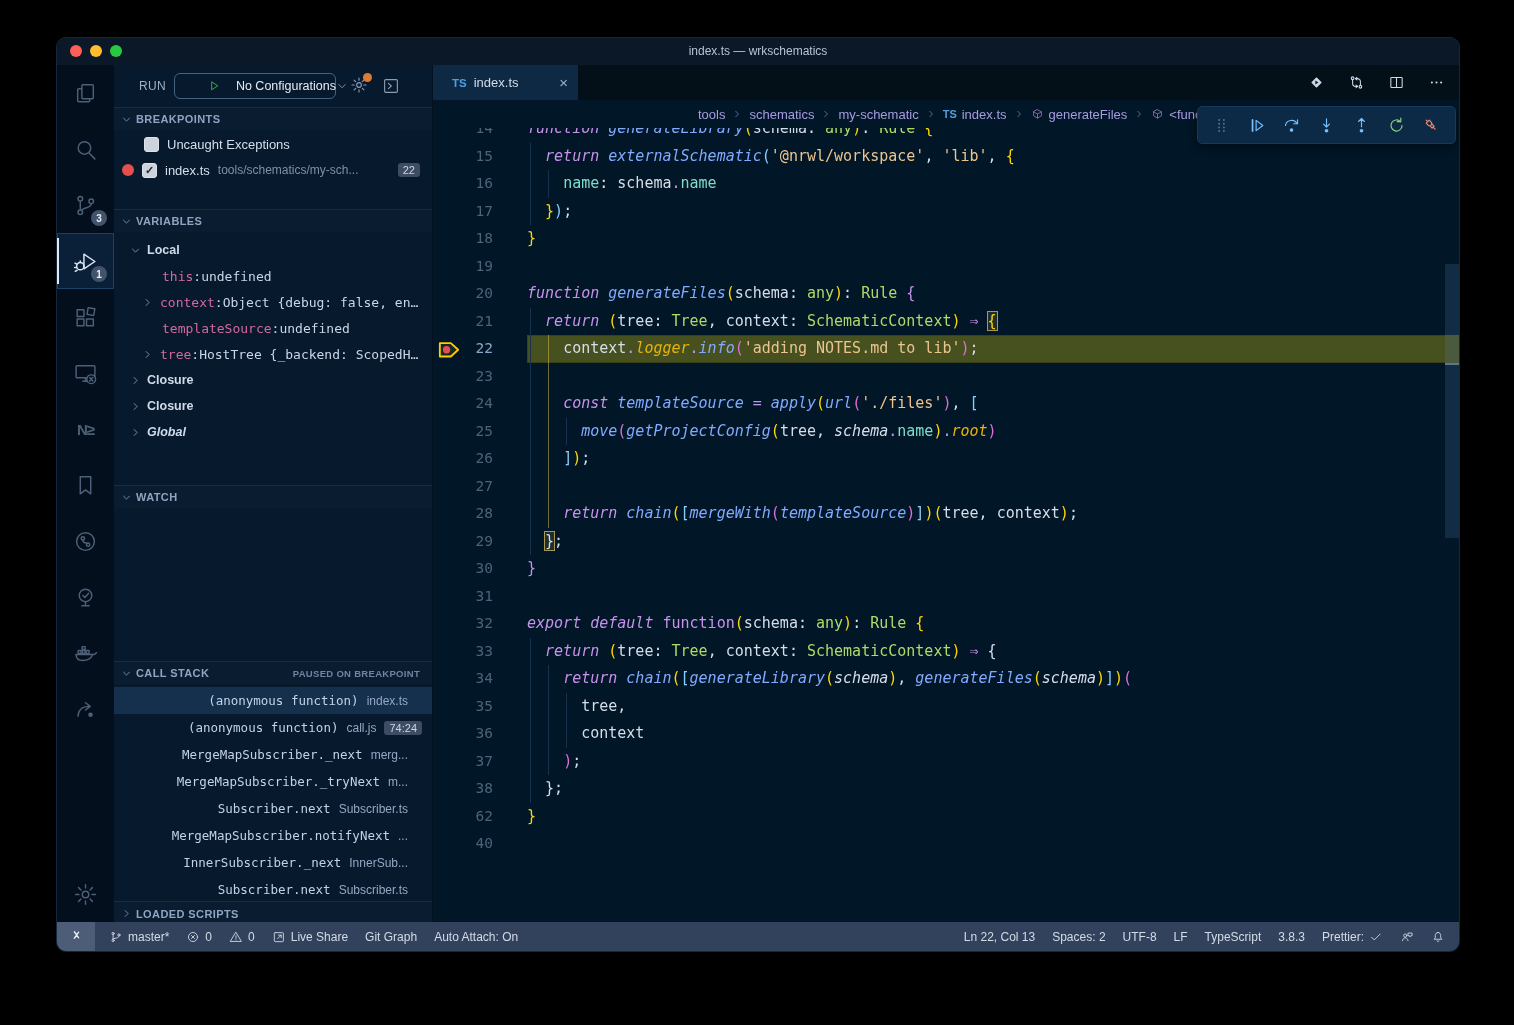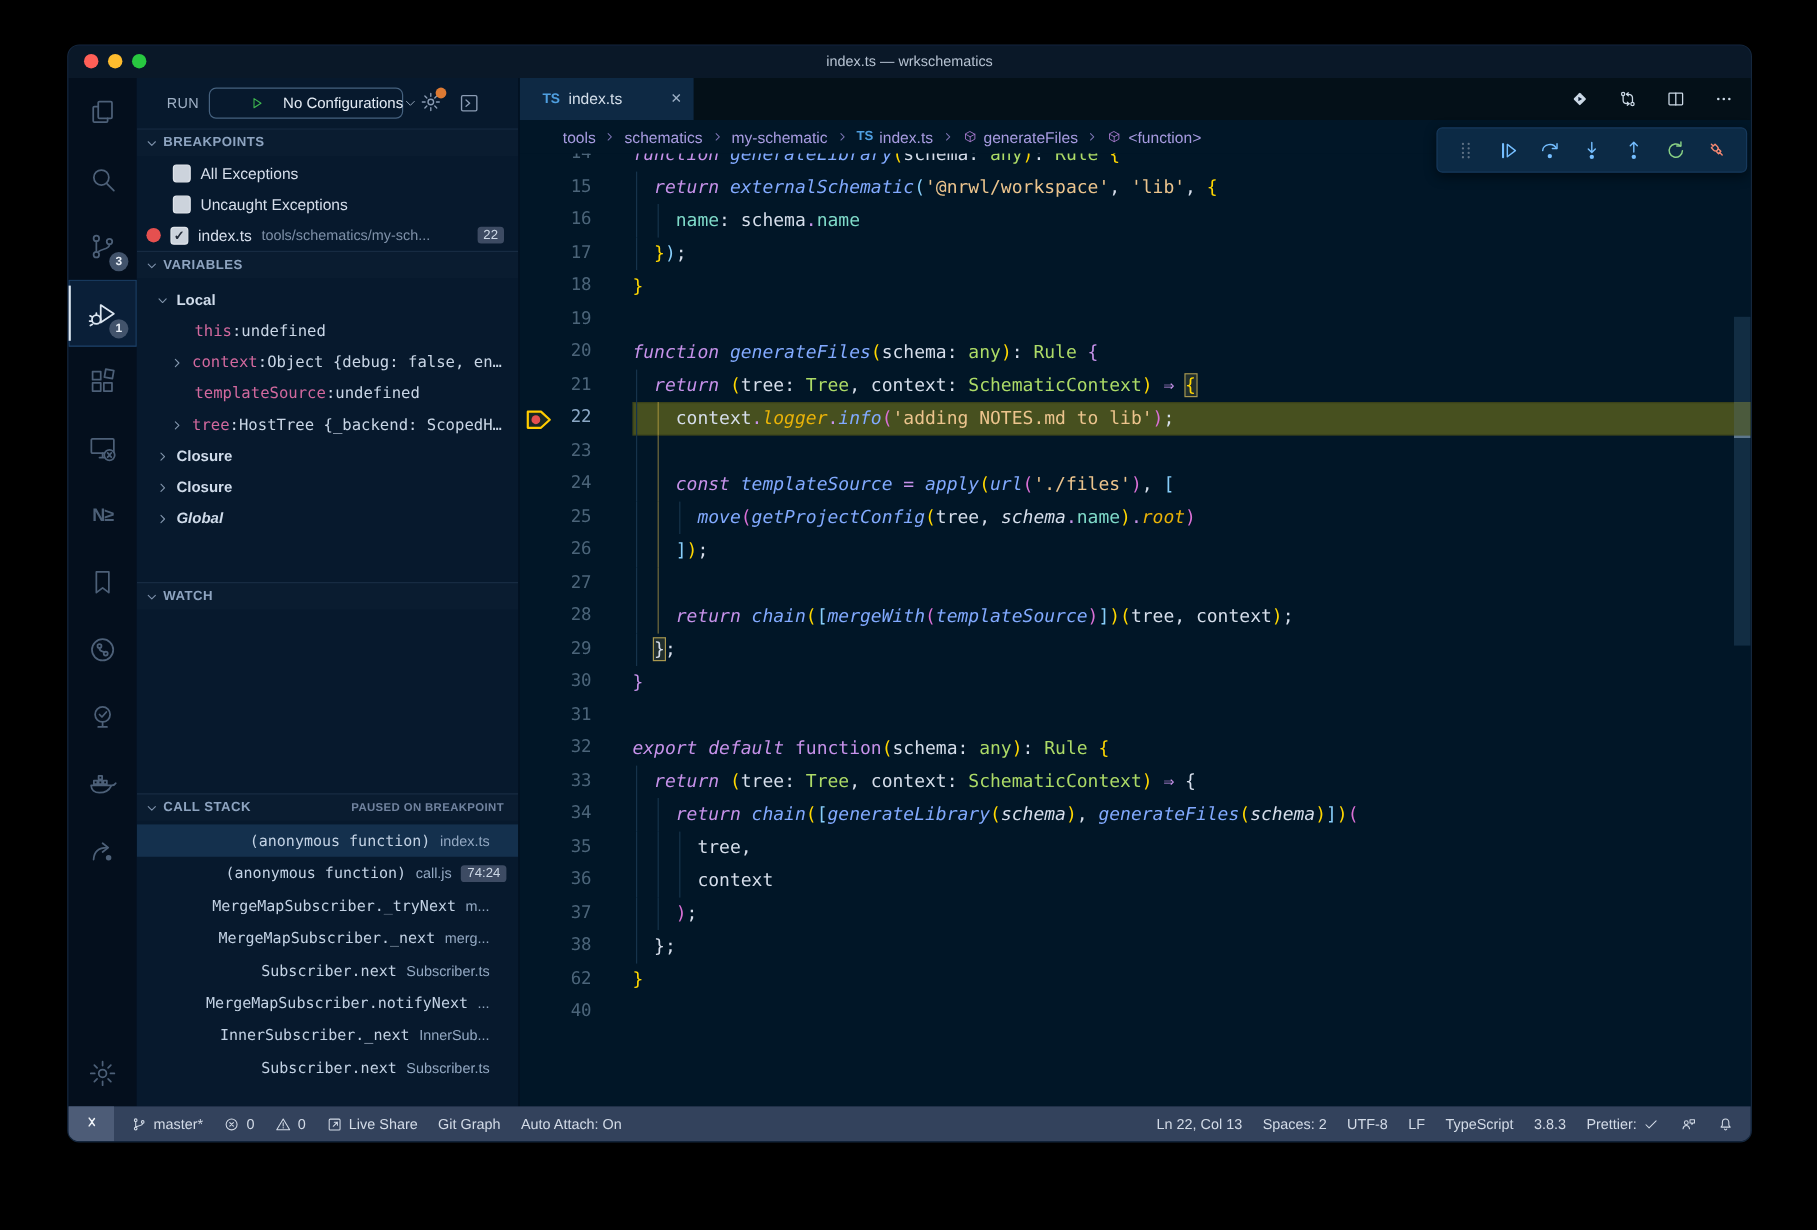--- a/index.html
+++ b/index.html
@@ -64,21 +64,21 @@
   
   .editor{flex:1;background:#011627;position:relative;border-left:1px solid #03101e;overflow:hidden;}
   .tabbar{position:absolute;top:0;left:0;right:0;height:35px;background:#041018;}
   .tab{position:absolute;left:0;top:0;width:145px;height:35px;background:#0e2944;display:flex;align-items:center;}
   .tab-ts{color:#4f9fe0;font-weight:bold;font-size:11.5px;margin-left:19px;}
   .tab-name{color:#d3deea;font-size:13px;margin-left:7px;}
   .tab-close{margin-left:auto;margin-right:10px;color:#9db0c6;font-size:15px;line-height:1;}
   .editor-actions{position:absolute;right:14px;top:0;height:35px;display:flex;align-items:center;gap:23px;color:#ccd9e6;}
   .editor-actions .ic{width:17px;height:17px;}
   .breadcrumbs{position:absolute;top:35px;left:0;right:0;height:28px;display:flex;align-items:center;
-    padding-left:36px;gap:7px;font-size:13px;color:#a79be0;background:#011627;}
+    padding-left:36px;gap:7px;font-size:13px;color:#a79be0;background:#011627;justify-content:center;}
   .bc-sep{display:flex;color:#7d75b5;}
   .bc-sep .ic{width:10px;height:10px;stroke-width:2;}
   .bc-item{display:flex;align-items:center;gap:5px;}
   .bc-ts{color:#4f9fe0;font-weight:bold;font-size:11px;}
   .bc-cube{display:flex;color:#b180d7;}
   .bc-cube .ic{width:13px;height:13px;stroke-width:1.3;}
   .code-area{position:absolute;top:63px;left:0;right:0;bottom:0;overflow:hidden;}
   .code-inner{margin-top:-13px;}
   .cl{position:relative;height:27.5px;line-height:27.5px;font-family:"DejaVu Sans Mono",monospace;font-size:15px;white-space:pre;}
   .cl .glyph{position:absolute;left:5px;top:5px;width:22px;height:17px;}
@@ -265,24 +265,20 @@
         <span class="chev">
             <svg class="ic " viewBox="0 0 24 24" fill="none" stroke="currentColor" stroke-width="1.5" stroke-linecap="round" stroke-linejoin="round">
               <path d="M5.5 9l6.5 6.5L18.5 9"></path>
             </svg>
           </span>
         <span>BREAKPOINTS</span>
       </div>
       <div class="rows" style="top:66px" id="bp-rows">
           <div class="srow" style="padding-left: 30px;">
             <span class="cb" style="margin-left: 0px;"></span>
-            <span style="margin-left: 8px;">All Exceptions</span>
-          </div>
-          <div class="srow" style="padding-left: 30px;">
-            <span class="cb" style="margin-left: 0px;"></span>
             <span style="margin-left: 8px; text-align: center;">Uncaught Exceptions</span>
           </div>
           <div class="srow" style="padding-left: 8px;">
             <span class="bp-dot"></span>
             <span class="cb" style="margin-left: 8px;">✓</span>
             <span style="margin-left: 8px;">index.ts</span>
             <span class="bp-path">tools/schematics/my-sch...</span>
             <span class="badge" style="margin-right: 12px;">22</span>
           </div>
         </div>
@@ -382,45 +378,53 @@
           <div class="srow cs-row sel" style="height: 27px; padding-left: 30px; padding-right: 24px;">
             <span class="fname">(anonymous function)</span>
             <span class="ffile">index.ts</span>
           </div>
           <div class="srow cs-row" style="height: 27px; padding-left: 30px; padding-right: 24px;">
             <span class="fname">(anonymous function)</span>
             <span class="ffile">call.js</span>
             <span class="badge" style="margin-left: 8px; margin-right: -14px;">74:24</span>
           </div>
           <div class="srow cs-row" style="height: 27px; padding-left: 30px; padding-right: 24px;">
+            <span class="fname">MergeMapSubscriber._next</span>
+            <span class="ffile">merg...</span>
+          </div>
+          <div class="srow cs-row" style="height: 27px; padding-left: 30px; padding-right: 24px;">
             <span class="fname">MergeMapSubscriber._tryNext</span>
             <span class="ffile">m...</span>
-          </div>
-          <div class="srow cs-row" style="height: 27px; padding-left: 30px; padding-right: 24px;">
-            <span class="fname">MergeMapSubscriber._next</span>
-            <span class="ffile">merg...</span>
           </div>
           <div class="srow cs-row" style="height: 27px; padding-left: 30px; padding-right: 24px;">
             <span class="fname">Subscriber.next</span>
             <span class="ffile">Subscriber.ts</span>
           </div>
           <div class="srow cs-row" style="height: 27px; padding-left: 30px; padding-right: 24px;">
             <span class="fname">MergeMapSubscriber.notifyNext</span>
             <span class="ffile">...</span>
           </div>
           <div class="srow cs-row" style="height: 27px; padding-left: 16px; padding-right: 24px;">
             <span class="fname">InnerSubscriber._next</span>
             <span class="ffile">InnerSub...</span>
           </div>
           <div class="srow cs-row" style="height: 27px; padding-left: 30px; padding-right: 24px;">
             <span class="fname">Subscriber.next</span>
             <span class="ffile">Subscriber.ts</span>
           </div>
         </div>
 
+      <div class="sect-h" style="top:836px;height:23px">
+        <span class="chev">
+            <svg class="ic " viewBox="0 0 24 24" fill="none" stroke="currentColor" stroke-width="1.5" stroke-linecap="round" stroke-linejoin="round">
+              <path d="M9 5.5l6.5 6.5L9 18.5"></path>
+            </svg>
+          </span>
+        <span>LOADED SCRIPTS</span>
+      </div>
     </aside>
 
     <div class="editor">
       <div class="tabbar">
         <div class="tab">
           <span class="tab-ts">TS</span>
           <span class="tab-name">index.ts</span>
           <span class="tab-close">×</span>
         </div>
         <div class="editor-actions" id="ed-actions">

